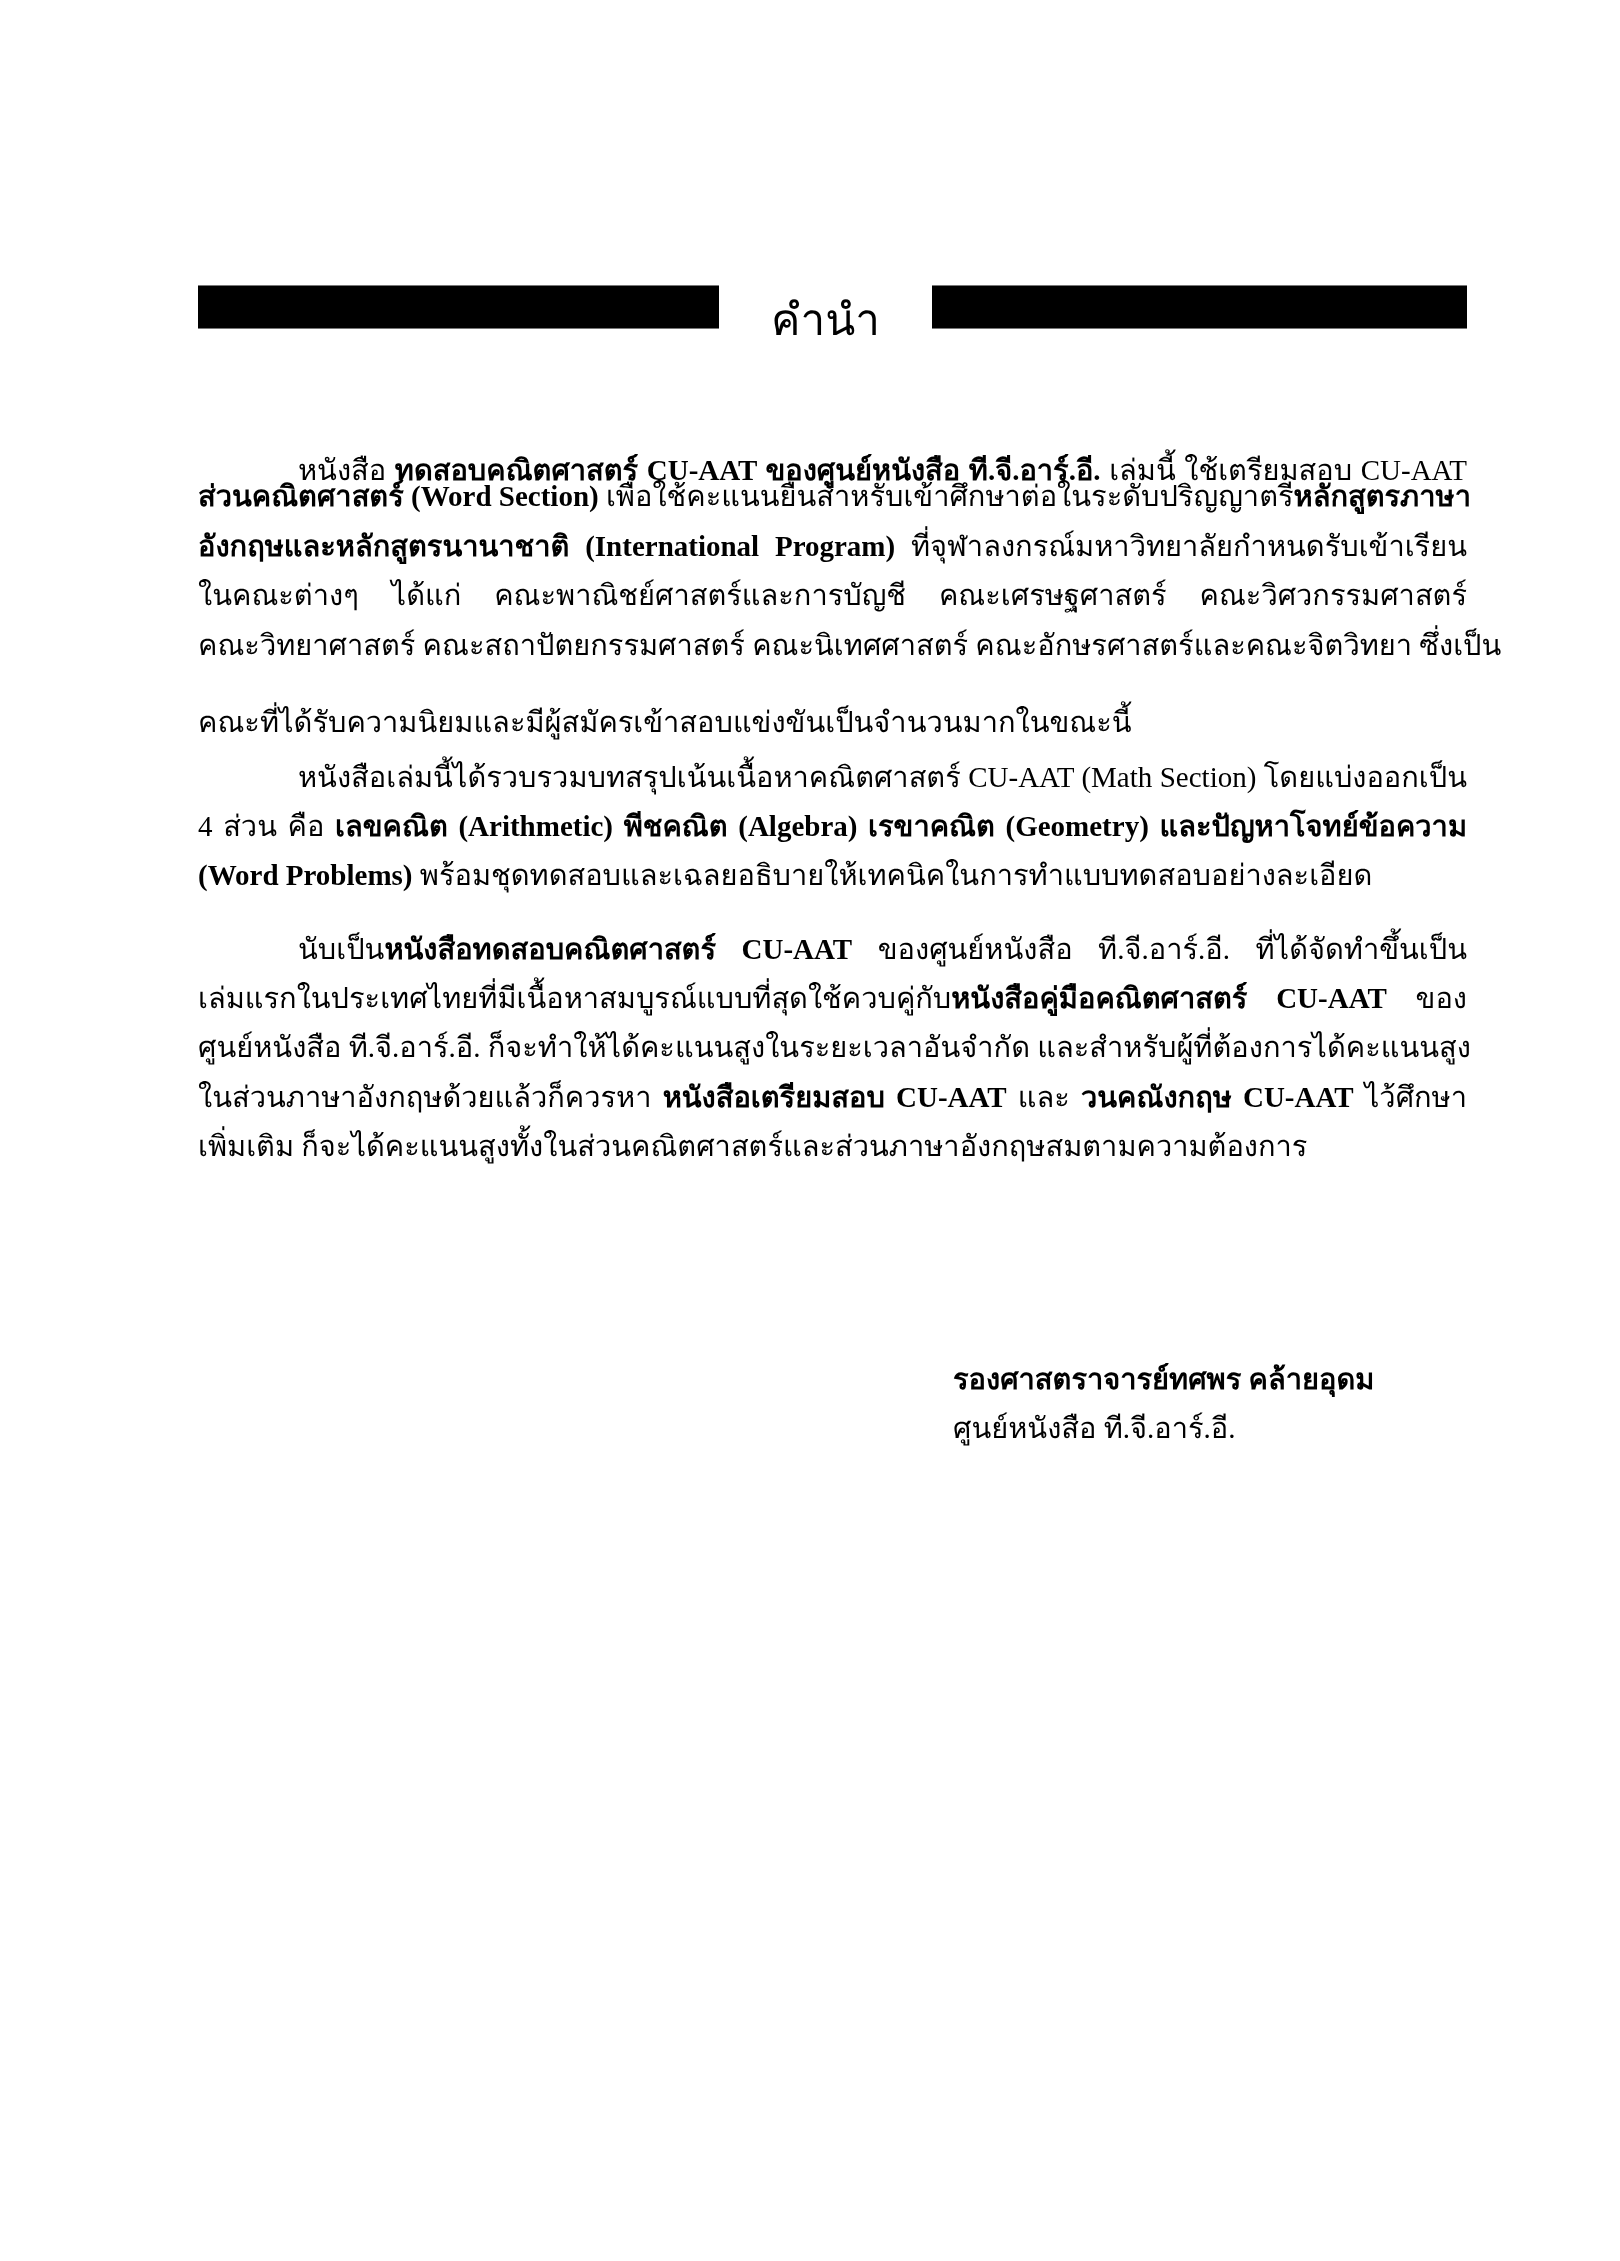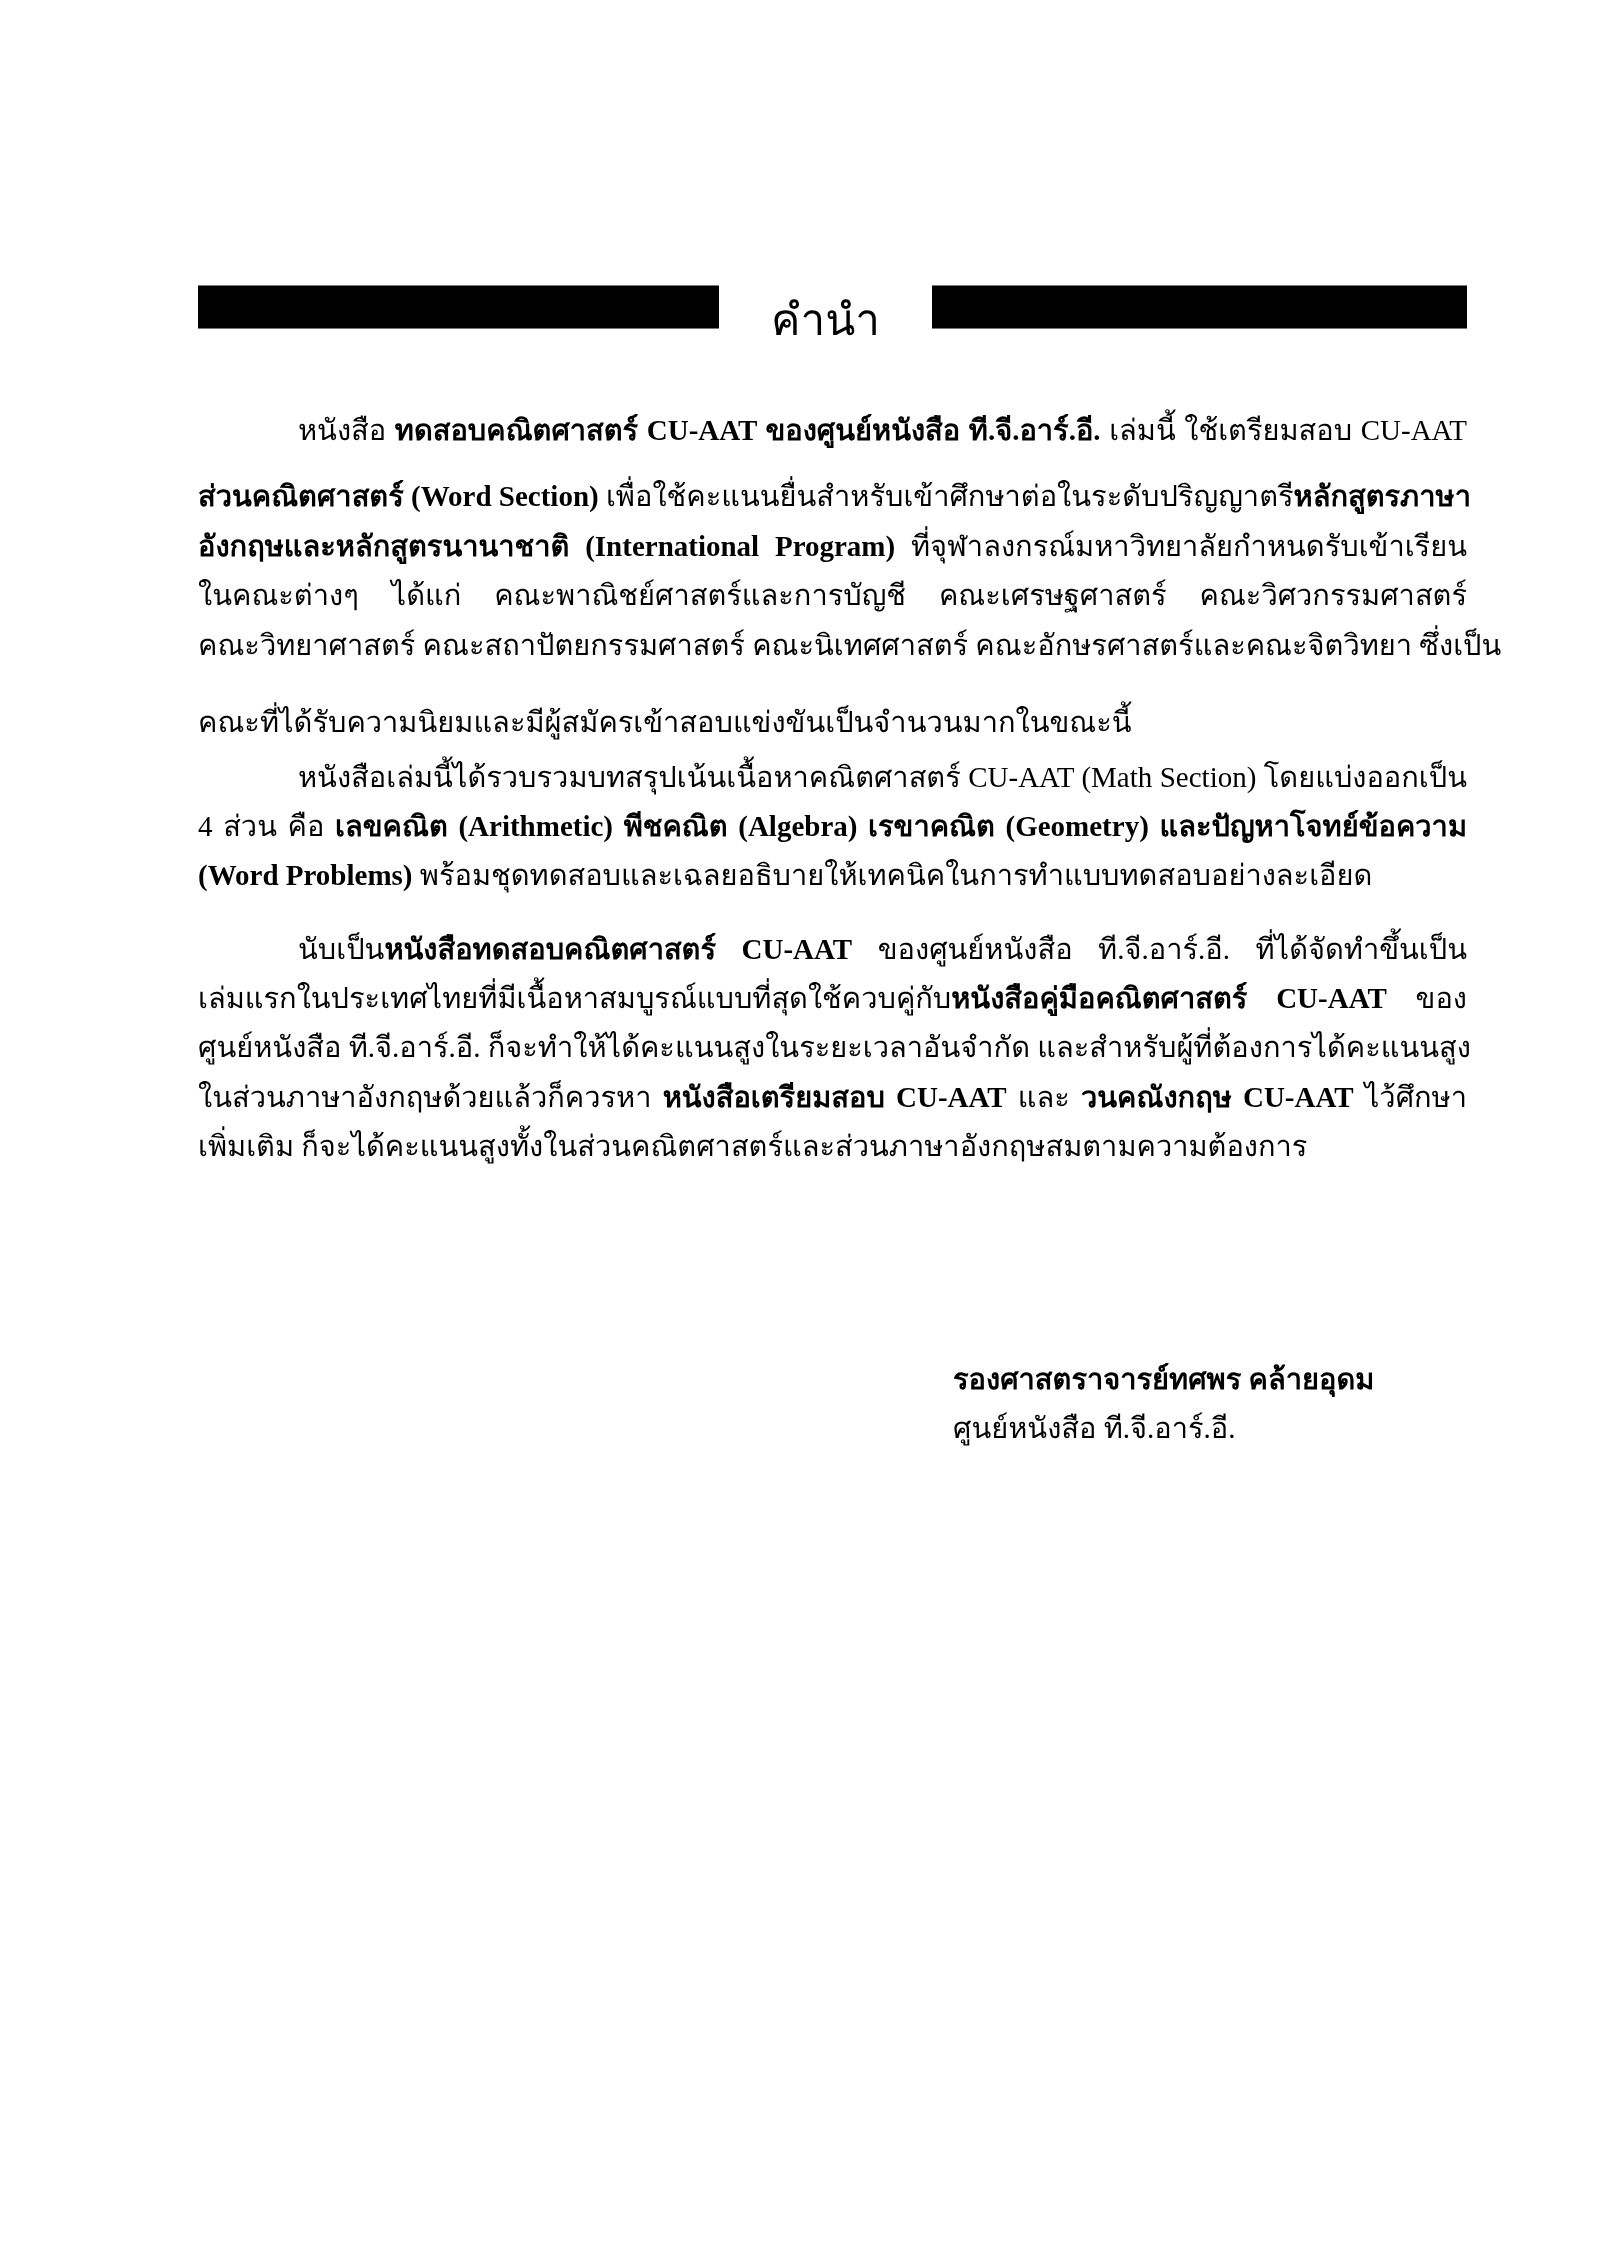--- a/index.html
+++ b/index.html
@@ -29,21 +29,21 @@
 <div class="page">
 
   <div class="header">
     <div class="bar left"></div>
     <div class="title">คำนำ</div>
     <div class="bar right"></div>
   </div>
 
   <div class="body-text" id="body-text">
       <div>
-        <div class="line justify indent" style="top: 406px; font-family: Liberation Serif, serif;"><span class="seg">หนังสือ </span><span class="seg b">ทดสอบคณิตศาสตร์ CU-AAT ของศูนย์หนังสือ ที.จี.อาร์.อี.</span><span class="seg"> เล่มนี้ ใช้เตรียมสอบ CU-AAT</span></div>
+        <div class="line justify indent" style="top: 446px; font-family: Liberation Serif, serif;"><span class="seg">หนังสือ </span><span class="seg b">ทดสอบคณิตศาสตร์ CU-AAT ของศูนย์หนังสือ ที.จี.อาร์.อี.</span><span class="seg"> เล่มนี้ ใช้เตรียมสอบ CU-AAT</span></div>
         <div class="line justify" style="top: 472px;"><span class="seg b">ส่วนคณิตศาสตร์ (Word Section)</span><span class="seg"> เพื่อใช้คะแนนยื่นสำหรับเข้าศึกษาต่อในระดับปริญญาตรี</span><span class="seg b">หลักสูตรภาษา</span></div>
         <div class="line justify" style="top: 522px;"><span class="seg b">อังกฤษและหลักสูตรนานาชาติ (International Program)</span><span class="seg"> ที่จุฬาลงกรณ์มหาวิทยาลัยกำหนดรับเข้าเรียน</span></div>
         <div class="line justify" style="top: 571px;"><span class="seg">ในคณะต่างๆ ได้แก่ คณะพาณิชย์ศาสตร์และการบัญชี คณะเศรษฐศาสตร์ คณะวิศวกรรมศาสตร์</span></div>
         <div class="line justify" style="top: 621px;"><span class="seg">คณะวิทยาศาสตร์ คณะสถาปัตยกรรมศาสตร์ คณะนิเทศศาสตร์ คณะอักษรศาสตร์และคณะจิตวิทยา ซึ่งเป็น</span></div>
         <div class="line" style="top: 670px; margin-top: 28px;"><span class="seg">คณะที่ได้รับความนิยมและมีผู้สมัครเข้าสอบแข่งขันเป็นจำนวนมากในขณะนี้</span></div>
       </div>
       <div>
         <div class="line justify indent" style="top: 753px;"><span class="seg">หนังสือเล่มนี้ได้รวบรวมบทสรุปเน้นเนื้อหาคณิตศาสตร์ CU-AAT (Math Section) โดยแบ่งออกเป็น</span></div>
         <div class="line justify" style="top: 802px;"><span class="seg">4 ส่วน คือ </span><span class="seg b">เลขคณิต (Arithmetic) พีชคณิต (Algebra) เรขาคณิต (Geometry) และปัญหาโจทย์ข้อความ</span></div>
         <div class="line" style="top: 851px;"><span class="seg b">(Word Problems)</span><span class="seg"> พร้อมชุดทดสอบและเฉลยอธิบายให้เทคนิคในการทำแบบทดสอบอย่างละเอียด</span></div>

